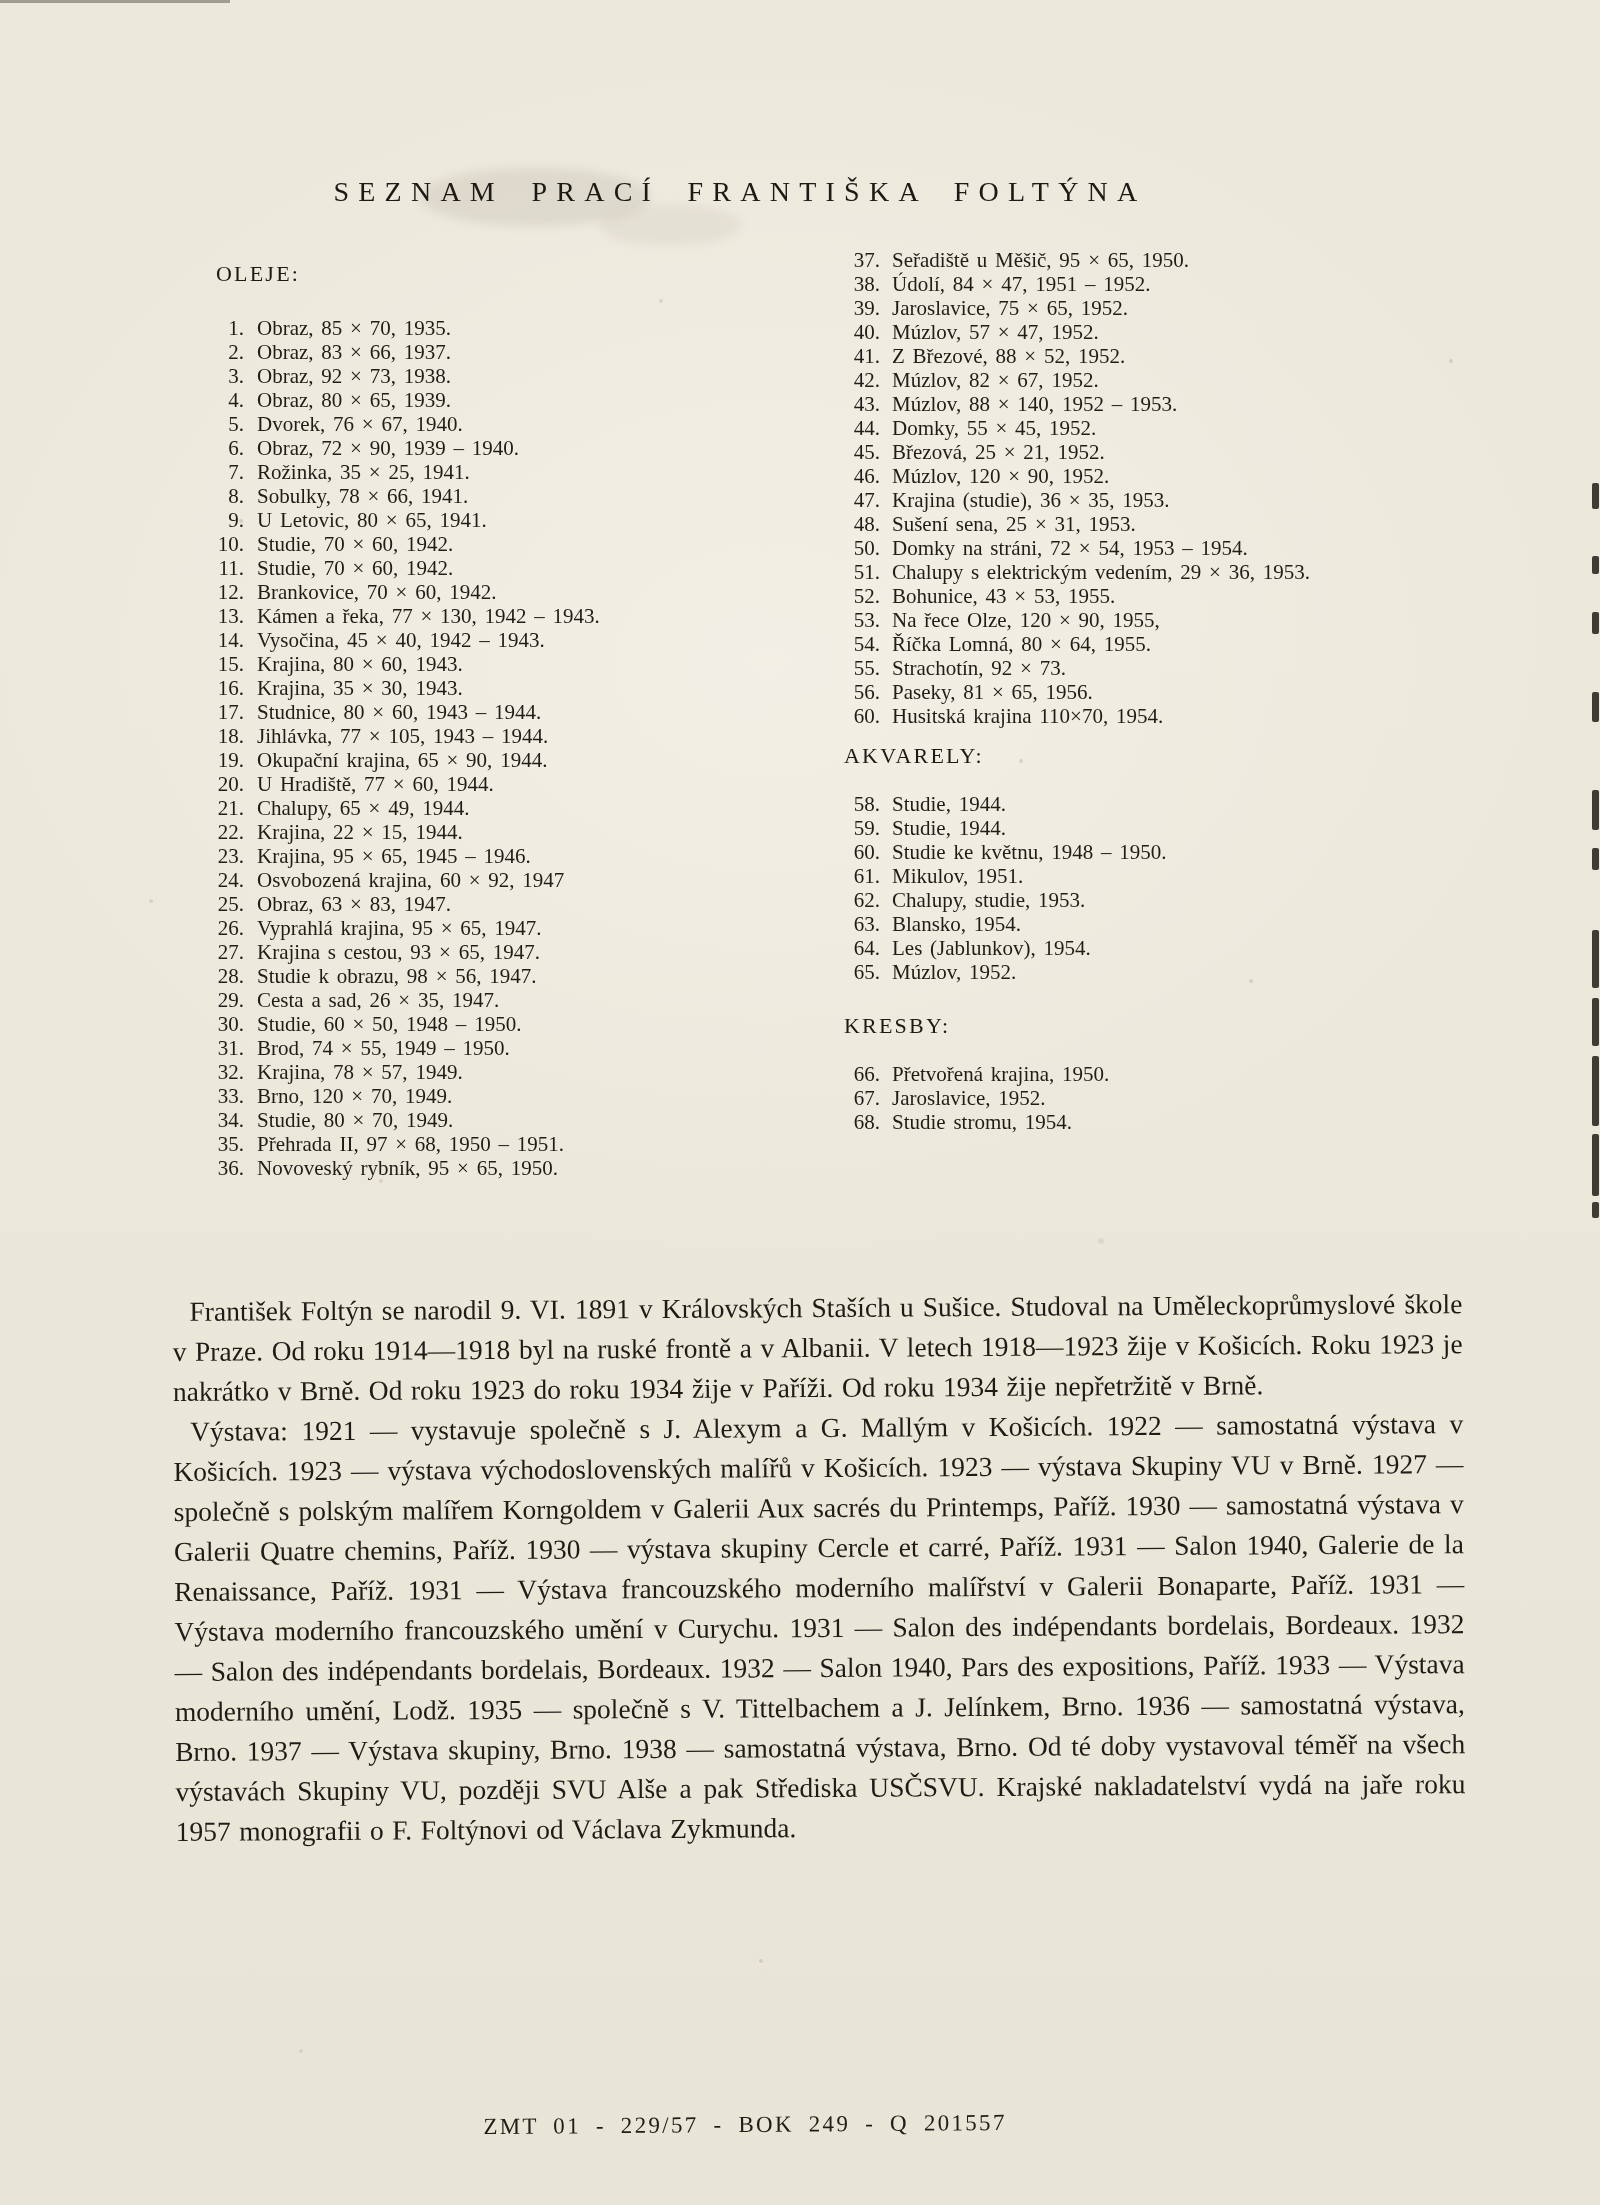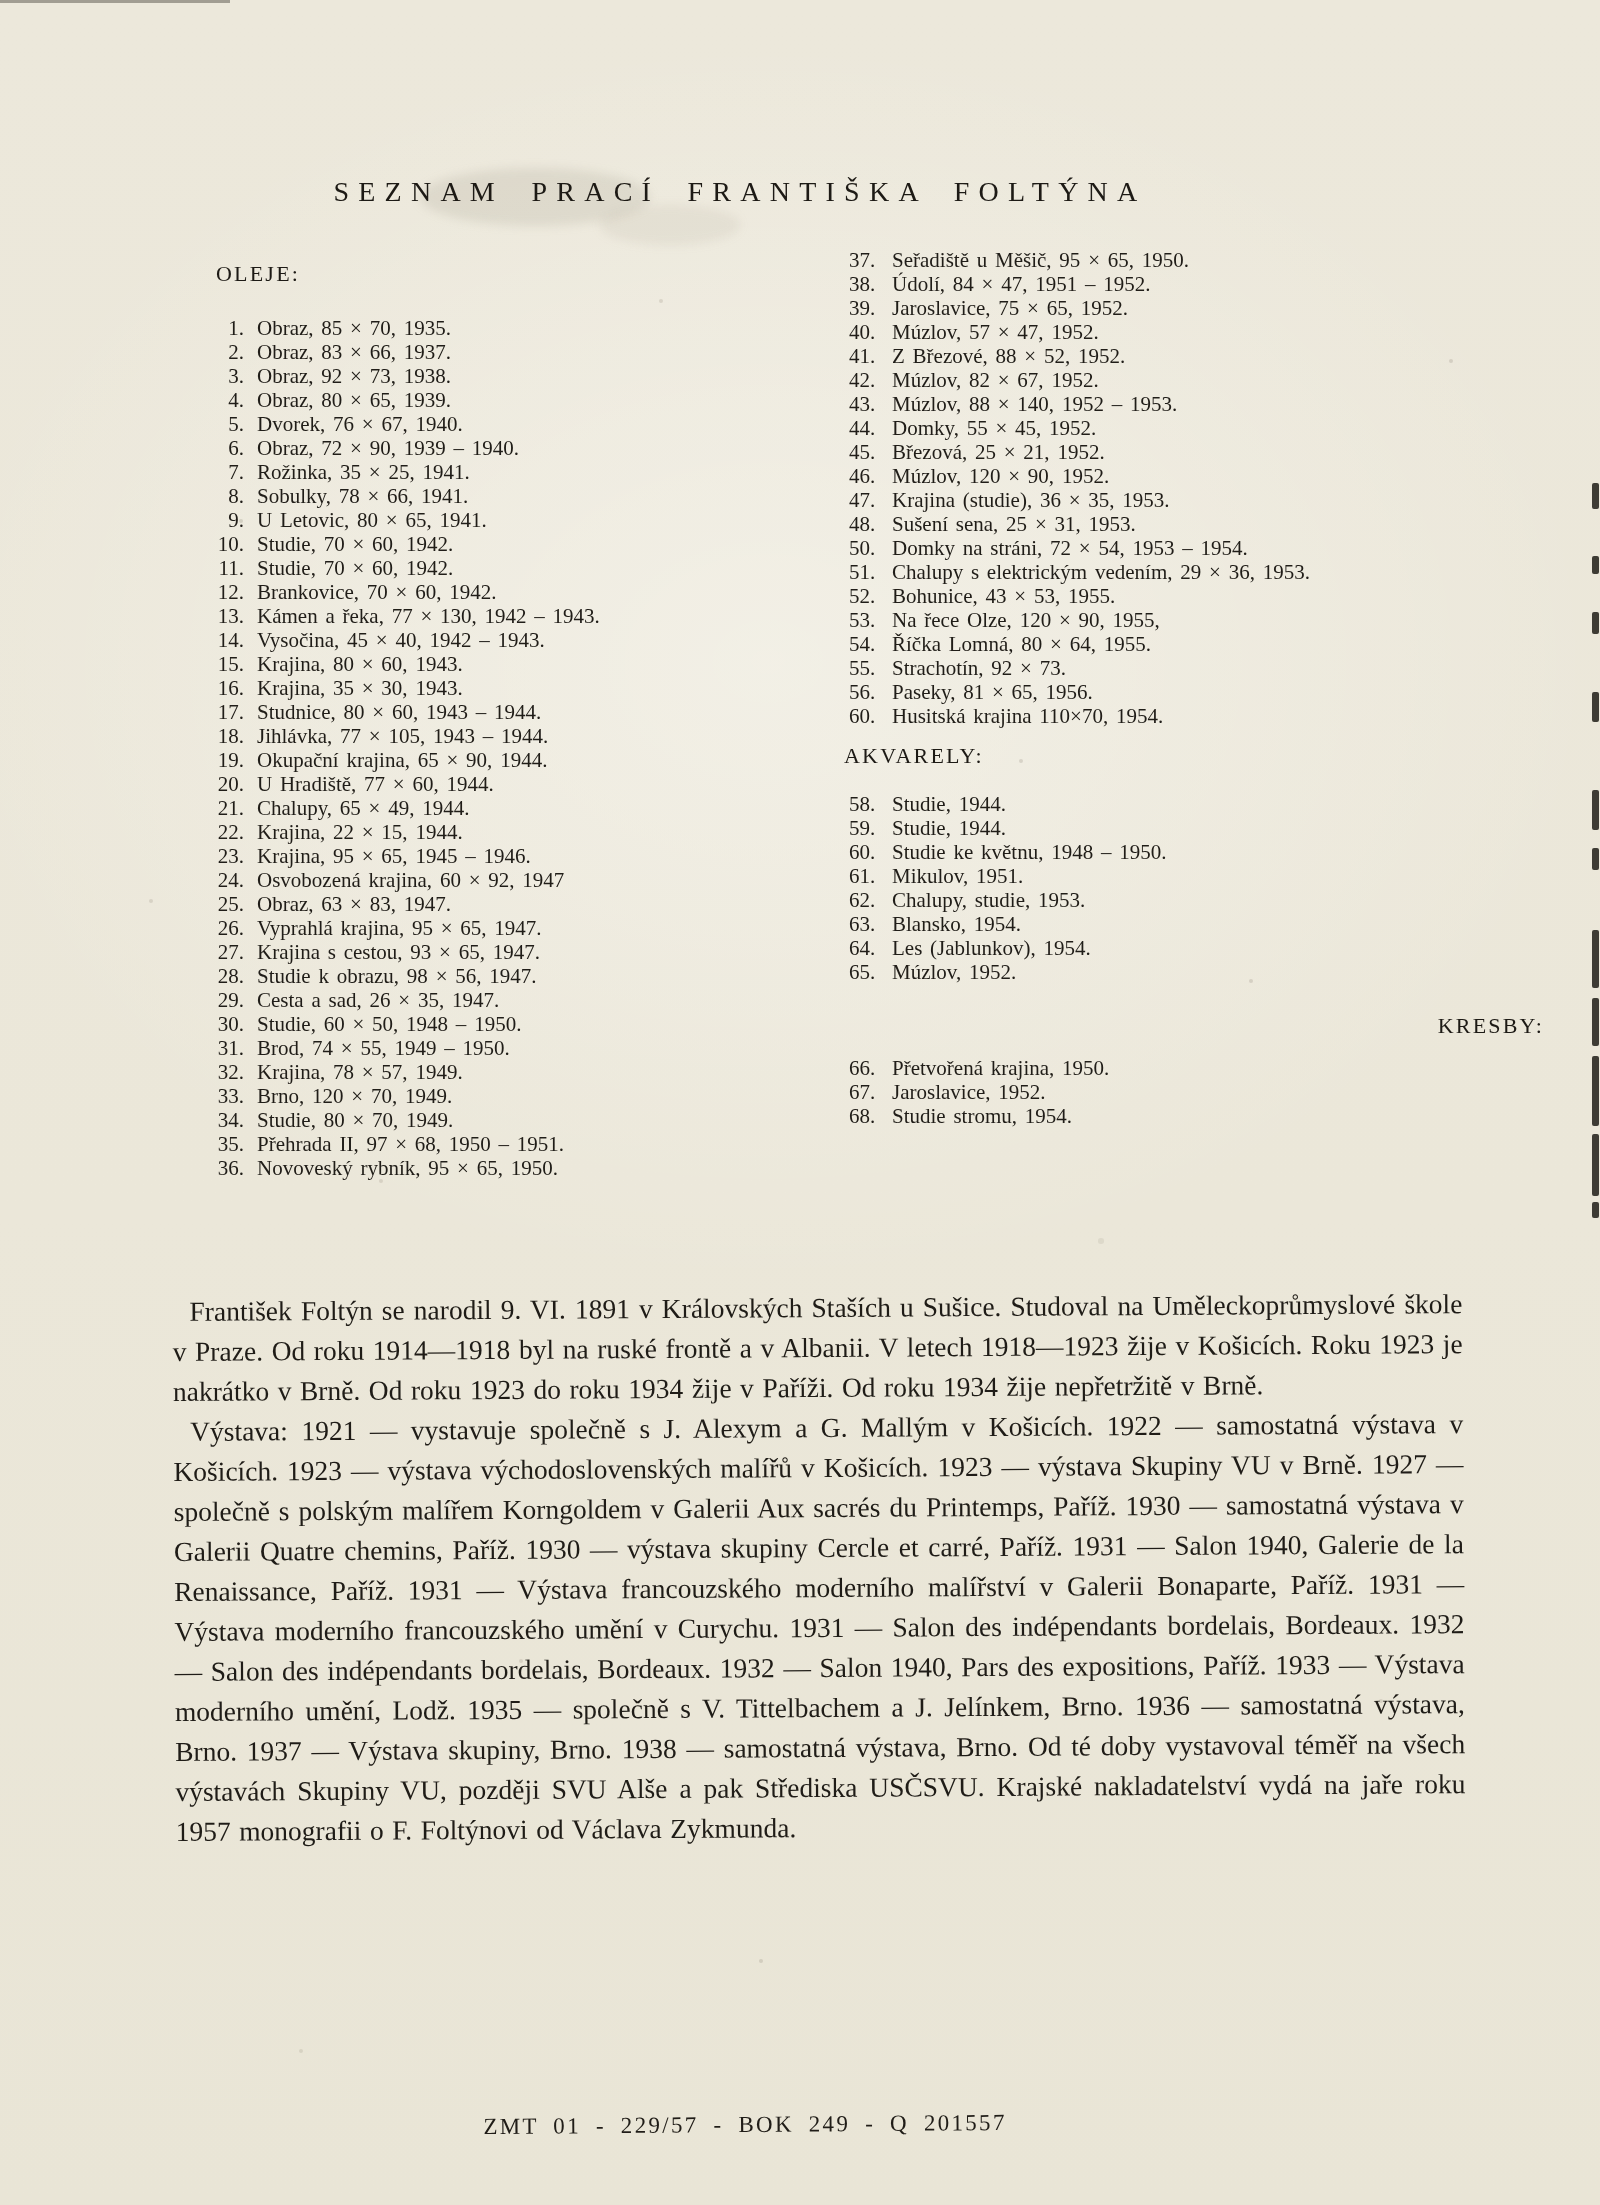--- a/index.html
+++ b/index.html
@@ -36,24 +36,24 @@
     position:absolute;top:176px;left:0;width:1480px;text-align:center;
     font-size:28px;letter-spacing:.33em;word-spacing:.4em;color:#1d1a15;
     white-space:nowrap;
   }
   .col{position:absolute;font-size:21px;line-height:24px;}
   .col-left{left:208px;top:262px;width:620px;}
   .col-right{left:844px;top:248px;width:700px;}
   .sec-heading{font-size:22px;letter-spacing:.1em;color:#1d1a15;}
   .col-left .sec-heading{margin:0 0 30px 8px;}
   .heading-akvarely{margin:16px 0 24px 0;}
-  .heading-kresby{margin:30px 0 18px 0;text-align:right;}
+  .heading-kresby{margin:30px 0 24px 0;}
   .row{display:flex;}
   .num{flex:0 0 36px;text-align:right;margin-right:13px;}
-  .col-right .num{flex-basis:36px;margin-right:12px;text-align:center;}
+  .col-right .num{flex-basis:36px;margin-right:12px;}
   .txt{flex:1;word-spacing:.12em;}
 
   .bio{
     position:absolute;left:174px;top:1288px;width:1290px;
     font-size:27.5px;line-height:40px;text-align:justify;color:#1f1c17;
     transform:rotate(-0.35deg);word-spacing:.06em;
   }
   .bio p{margin:0;text-indent:17px;}
 
   .footer{

